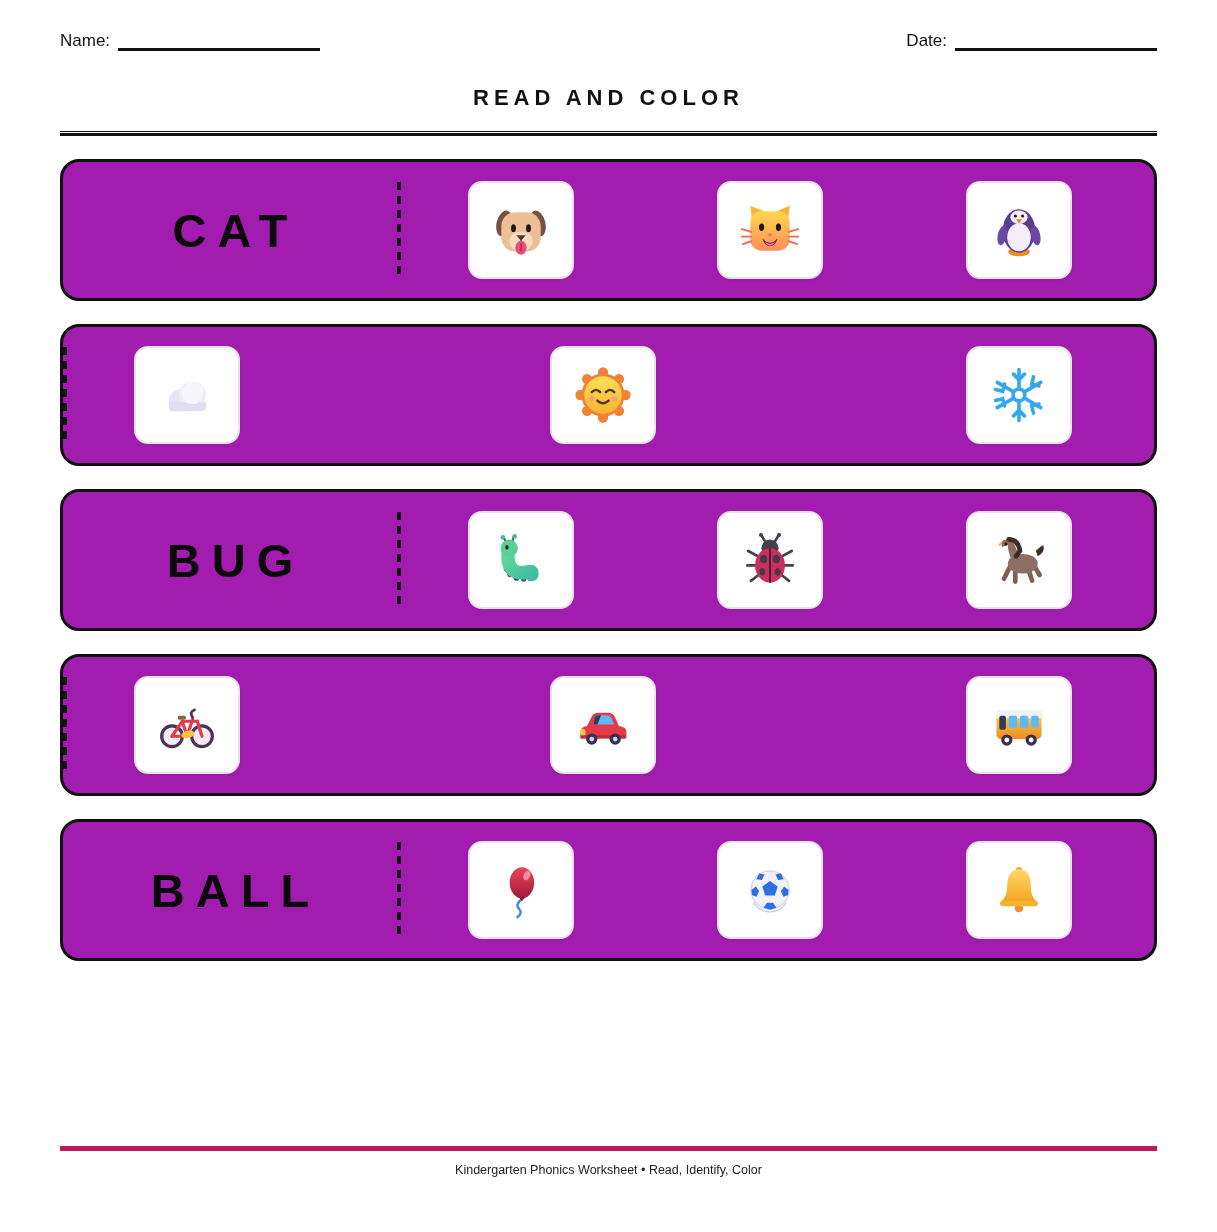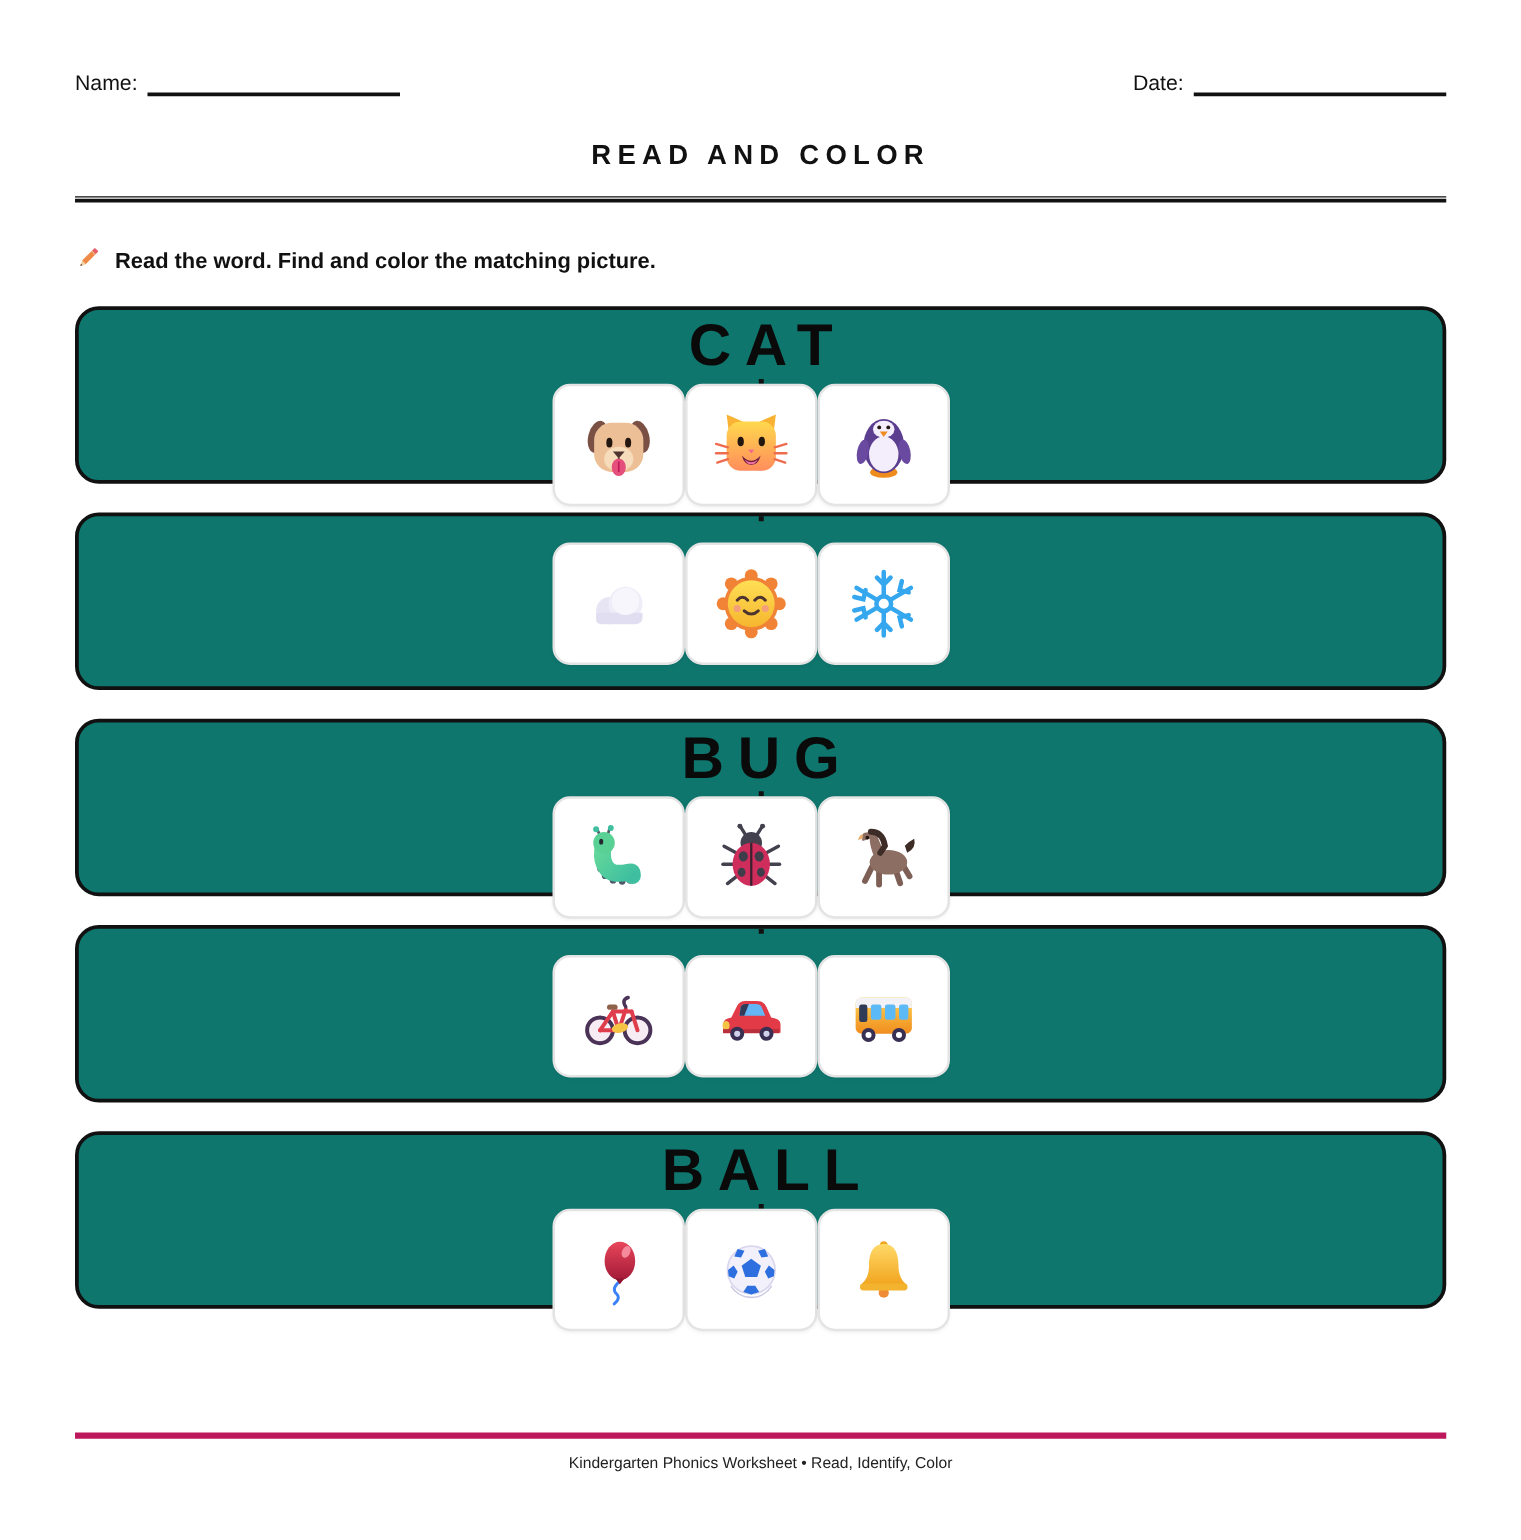--- a/index.html
+++ b/index.html
@@ -5,41 +5,41 @@
   * { margin:0; padding:0; box-sizing:border-box; }
   html,body { background:#ffffff; }
   body {
     width:1217px; height:1232px; overflow:hidden;
     font-family:"Liberation Sans", sans-serif; color:#111;
   }
   .sheet { width:1217px; height:1232px; position:relative; }
   .content { padding:0 60px; }
 
   
-  .top-fields { display:flex; justify-content:space-between; padding-top:58px; }
+  .top-fields { display:flex; justify-content:space-between; padding-top:32px; }
   .field { display:flex; align-items:flex-end; gap:8px; }
   .field-label { font-size:17px; font-weight:500; line-height:1; padding-bottom:2px; }
   .write-line { width:202px; height:14px; border-bottom:3px solid #111; }
 
   
   .title { text-align:center; margin-top:34px; font-size:22px; font-weight:800; letter-spacing:5px; }
   .subtitle { text-align:center; margin-top:13px; font-size:15px; font-weight:400; letter-spacing:0.8px; color:#1c1c1c; }
 
   
   .double-rule { margin-top:20px; height:5px; border-top:1px solid #111; border-bottom:3px solid #111; }
 
   
   .instruction { margin-top:33px; display:flex; align-items:center; gap:10px; }
   .instruction-text { font-size:17.5px; font-weight:700; }
 
   
   .rows { margin-top:23px; display:flex; flex-direction:column; gap:23px; }
   .match-row {
-    height:142px; border:3px solid #111; border-radius:19px; background:#0f766e;
-    display:flex; align-items:center;flex-direction:column;
+    height:142px; border:3px solid #111; border-radius:19px; background:#a21caf;
+    display:flex; align-items:center;
   }
   .word-col { width:334px; text-align:center; font-size:47px; font-weight:900;
     letter-spacing:11px; padding-left:11px; color:#0a0a0a; }
   .dash-divider { width:4px; height:96px; flex:0 0 4px;
     background:repeating-linear-gradient(to bottom, #111 0 8px, transparent 8px 14px); }
   .cards { flex:1; display:flex; justify-content:space-between; align-items:center;
     padding-left:67px; padding-right:82px; }
   .pic-card {
     width:106px; height:98px; background:#fff; border:2px solid #e4e4e4; border-radius:14px;
     display:flex; align-items:center; justify-content:center;
@@ -93,34 +93,20 @@
       </div>
       <div class="field">
         <span class="field-label">Date:</span>
         <span class="write-line"></span>
       </div>
     </div>
 
     <div class="title">READ AND COLOR</div>
     <div class="double-rule"></div>
 
-    <div class="instruction">
-      <span>
-        <svg width="22" height="22" viewBox="0 0 64 64">
-          <g transform="rotate(45 32 32)">
-            <rect x="26" y="6" width="12" height="10" rx="2" fill="#e85d6a"></rect>
-            <rect x="26" y="15" width="12" height="4" fill="#f3b27a"></rect>
-            <rect x="26" y="18" width="12" height="30" fill="#ef8b47"></rect>
-            <path d="M26 48 h12 l-6 12 z" fill="#f3cf9e"></path>
-            <path d="M29.5 55 l2.5 5 2.5 -5 z" fill="#5d4037"></path>
-          </g>
-        </svg>
-      </span>
-      <span class="instruction-text">Read the word. Find and color the matching picture.</span>
-    </div>
 
     <div class="rows">
 
       <div class="match-row">
         <div class="word-col">CAT</div>
         <div class="dash-divider"></div>
         <div class="cards">
           <div class="pic-card" title="dog">
             <svg width="60" height="60" viewBox="0 0 64 64">
               <ellipse cx="14" cy="25" rx="8" ry="14" fill="#7b5044" transform="rotate(14 14 25)"></ellipse>

